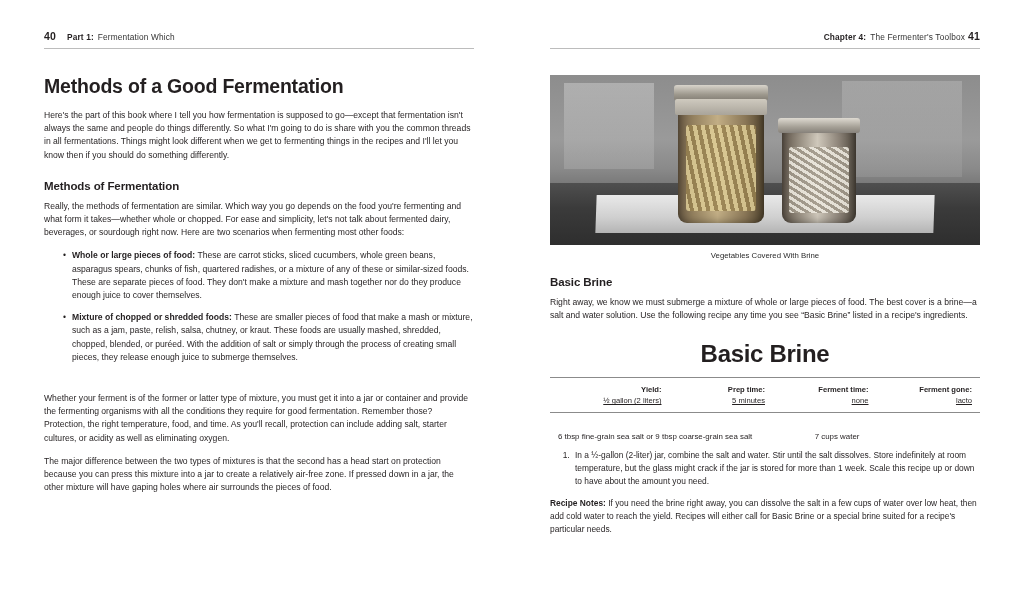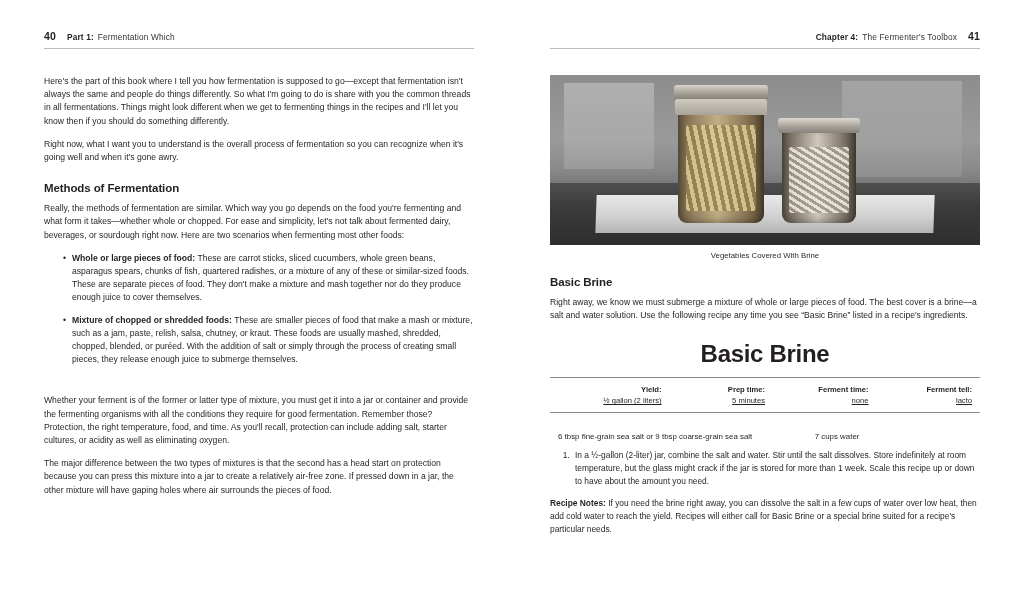--- a/index.html
+++ b/index.html
@@ -42,21 +42,21 @@
   }
   .runhead.left .folio {
     font-weight: bold;
     font-size: 10.5px;
     margin-right: 11px;
   }
   .runhead.right { justify-content: flex-end; }
   .runhead.right .folio {
     font-weight: bold;
     font-size: 10.5px;
-    margin-left: 11px;
+    margin-left: 3px;
   }
   .runhead .part { font-weight: bold; margin-right: 4px; }
   .runhead .chapter-title { font-weight: normal; color: #333; }
 
   
   h1.chapter-head {
     font-size: 19.5px;
     font-weight: bold;
     margin: 0 0 11px 0;
     letter-spacing: -0.2px;
@@ -272,23 +272,23 @@
 <div class="spread">
 
   <div class="page page-left">
 
     <div class="runhead left">
       <span class="folio">40</span>
       <span class="part">Part 1:</span>
       <span class="chapter-title">Fermentation Which</span>
     </div>
 
+    <h1 class="chapter-head">Methods of a Good Fermentation</h1>
 
     <p class="body indent">Here's the part of this book where I tell you how fermentation is supposed to go—except that fermentation isn't always the same and people do things differently. So what I'm going to do is share with you the common threads in all fermentations. Things might look different when we get to fermenting things in the recipes and I'll let you know then if you should do something differently.</p>
-    <p class="body indent">Right now, what I want you to understand is the overall process of fermentation so you can recognize when it's going well and when it's gone awry.</p>
 
     <h2 class="section-head">Methods of Fermentation</h2>
 
     <p class="body indent">Really, the methods of fermentation are similar. Which way you go depends on the food you're fermenting and what form it takes—whether whole or chopped. For ease and simplicity, let's not talk about fermented dairy, beverages, or sourdough right now. Here are two scenarios when fermenting most other foods:</p>
 
     <ul class="bullets">
       <li>
         <span class="lead">Whole or large pieces of food:</span><span> These are carrot sticks, sliced cucumbers, whole green beans, asparagus spears, chunks of fish, quartered radishes, or a mixture of any of these or similar-sized foods. These are separate pieces of food. They don't make a mixture and mash together nor do they produce enough juice to cover themselves.</span>
       </li>
       <li>
@@ -342,21 +342,21 @@
         </div>
         <div class="stat">
           <span class="k">Prep time:</span>
           <span class="v">5 minutes</span>
         </div>
         <div class="stat">
           <span class="k">Ferment time:</span>
           <span class="v">none</span>
         </div>
         <div class="stat">
-          <span class="k">Ferment tell:</span>
+          <span class="k">Ferment gone:</span>
           <span class="v">lacto</span>
         </div>
       </div>
     </div>
 
     <div class="ingredients">
       <div class="col1">6 tbsp fine-grain sea salt or 9 tbsp coarse-grain sea salt</div>
       <div class="col2">7 cups water</div>
     </div>
 

